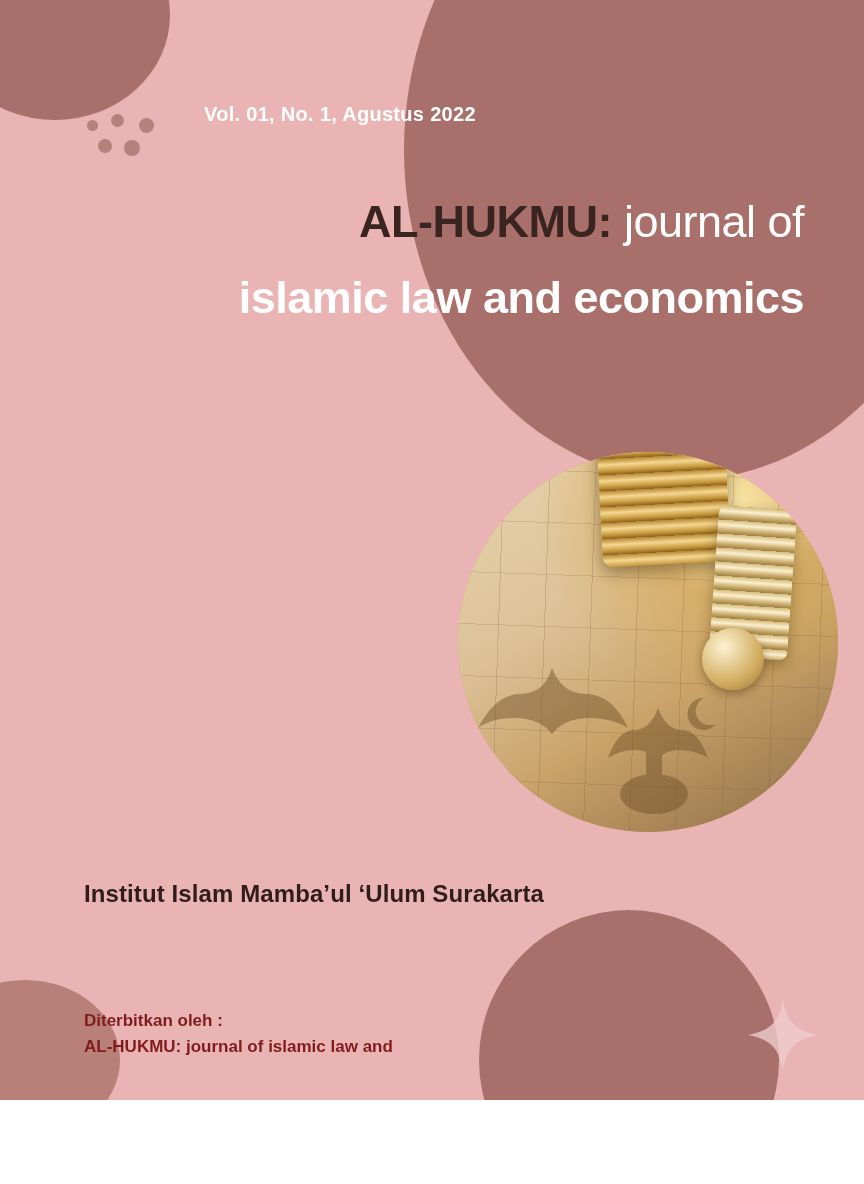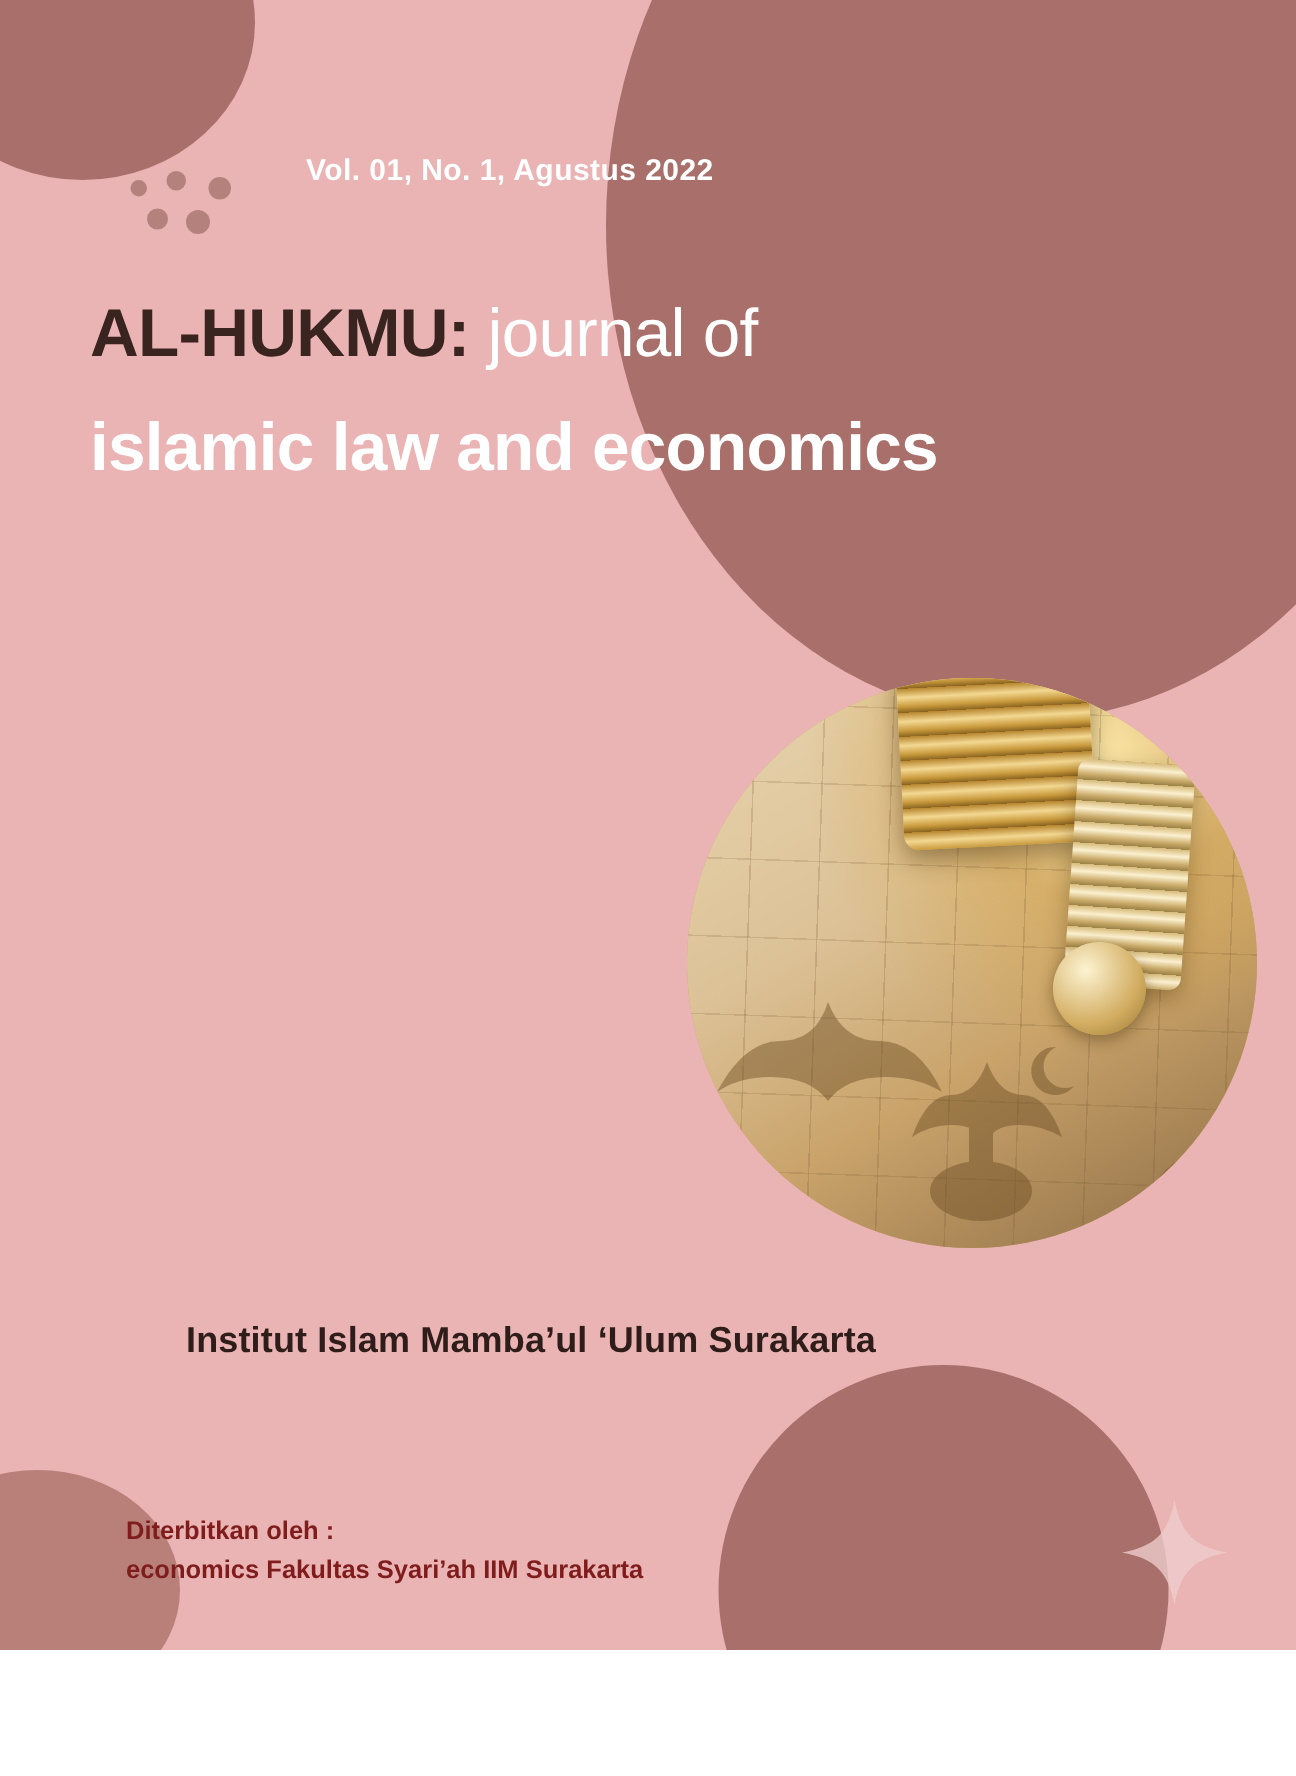--- a/index.html
+++ b/index.html
@@ -75,21 +75,21 @@
     font-weight: bold;
     letter-spacing: 0.3px;
     color: #ffffff;
   }
 
   .title-block {
     position: absolute;
     left: 60px;
     top: 196px;
     width: 744px;
-    text-align: left;
+    text-align: right;
     line-height: 1.15;
   }
   .title-line1 {
     font-size: 45px;
     color: #ffffff;
     letter-spacing: -0.5px;
   }
   .title-line1 .strong {
     color: #3a2420;
     font-weight: bold;
@@ -170,21 +170,20 @@
   }
 
   .publisher {
     position: absolute;
     left: 84px;
     top: 880px;
     font-size: 24px;
     font-weight: bold;
     color: #2f1d1a;
     letter-spacing: 0.1px;
-    margin-left: 40px;
   }
 
   .imprint {
     position: absolute;
     left: 84px;
     top: 1008px;
     font-size: 17px;
     font-weight: bold;
     line-height: 1.55;
     color: #7f1d1d;
@@ -244,20 +243,20 @@
       <g fill="#6b4a22" opacity="0.55">
         <path d="M300 262 q18 -40 40 -40 q22 0 30 -24 q8 24 30 24 q22 0 40 40 z"></path>
       </g>
     </svg>
   </div>
 
   <div class="publisher">Institut Islam Mamba’ul ‘Ulum Surakarta</div>
 
   <div class="imprint">
     <div>Diterbitkan oleh :</div>
-    <div>economics Fakultas Syari’ah IIM Surakarta</div>
+    <div>AL-HUKMU: journal of islamic law and</div>
   </div>
 
   <svg class="sparkle" viewBox="0 0 74 74">
     <path d="M37 2 C41 24 50 33 72 37 C50 41 41 50 37 72 C33 50 24 41 2 37 C24 33 33 24 37 2 Z" fill="#f0cfcf" opacity="0.85"></path>
   </svg>
 
 </div>
 
 </body></html>

